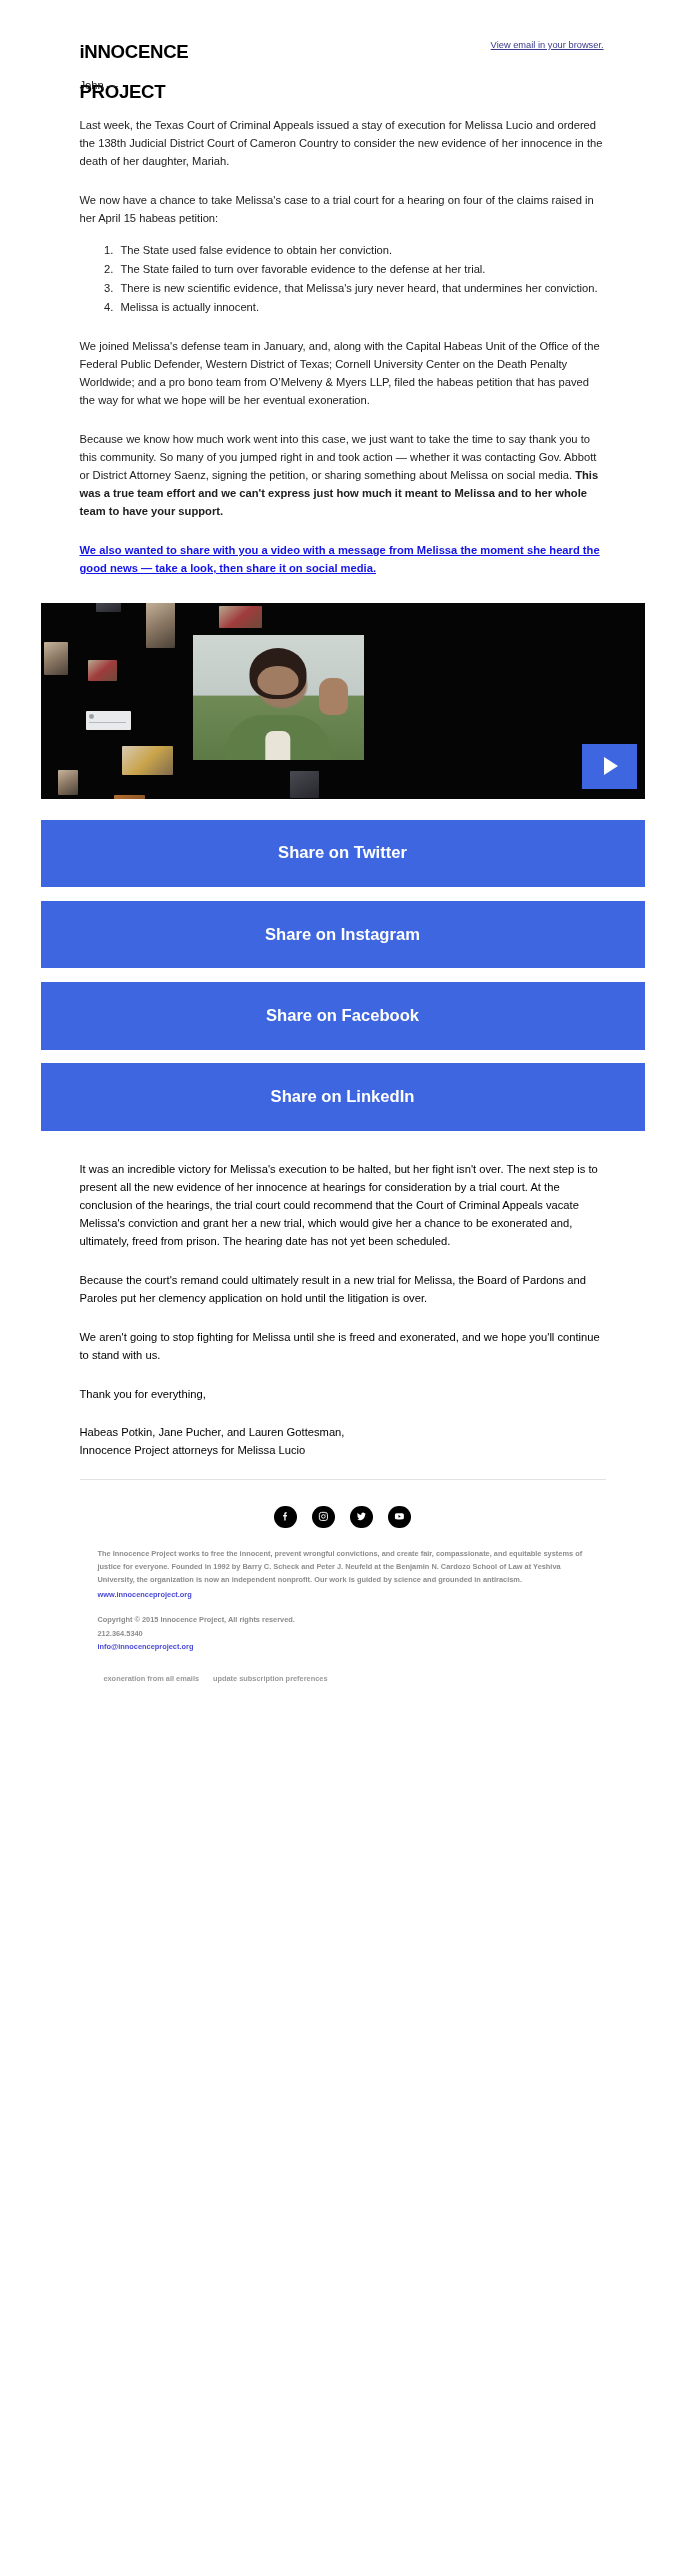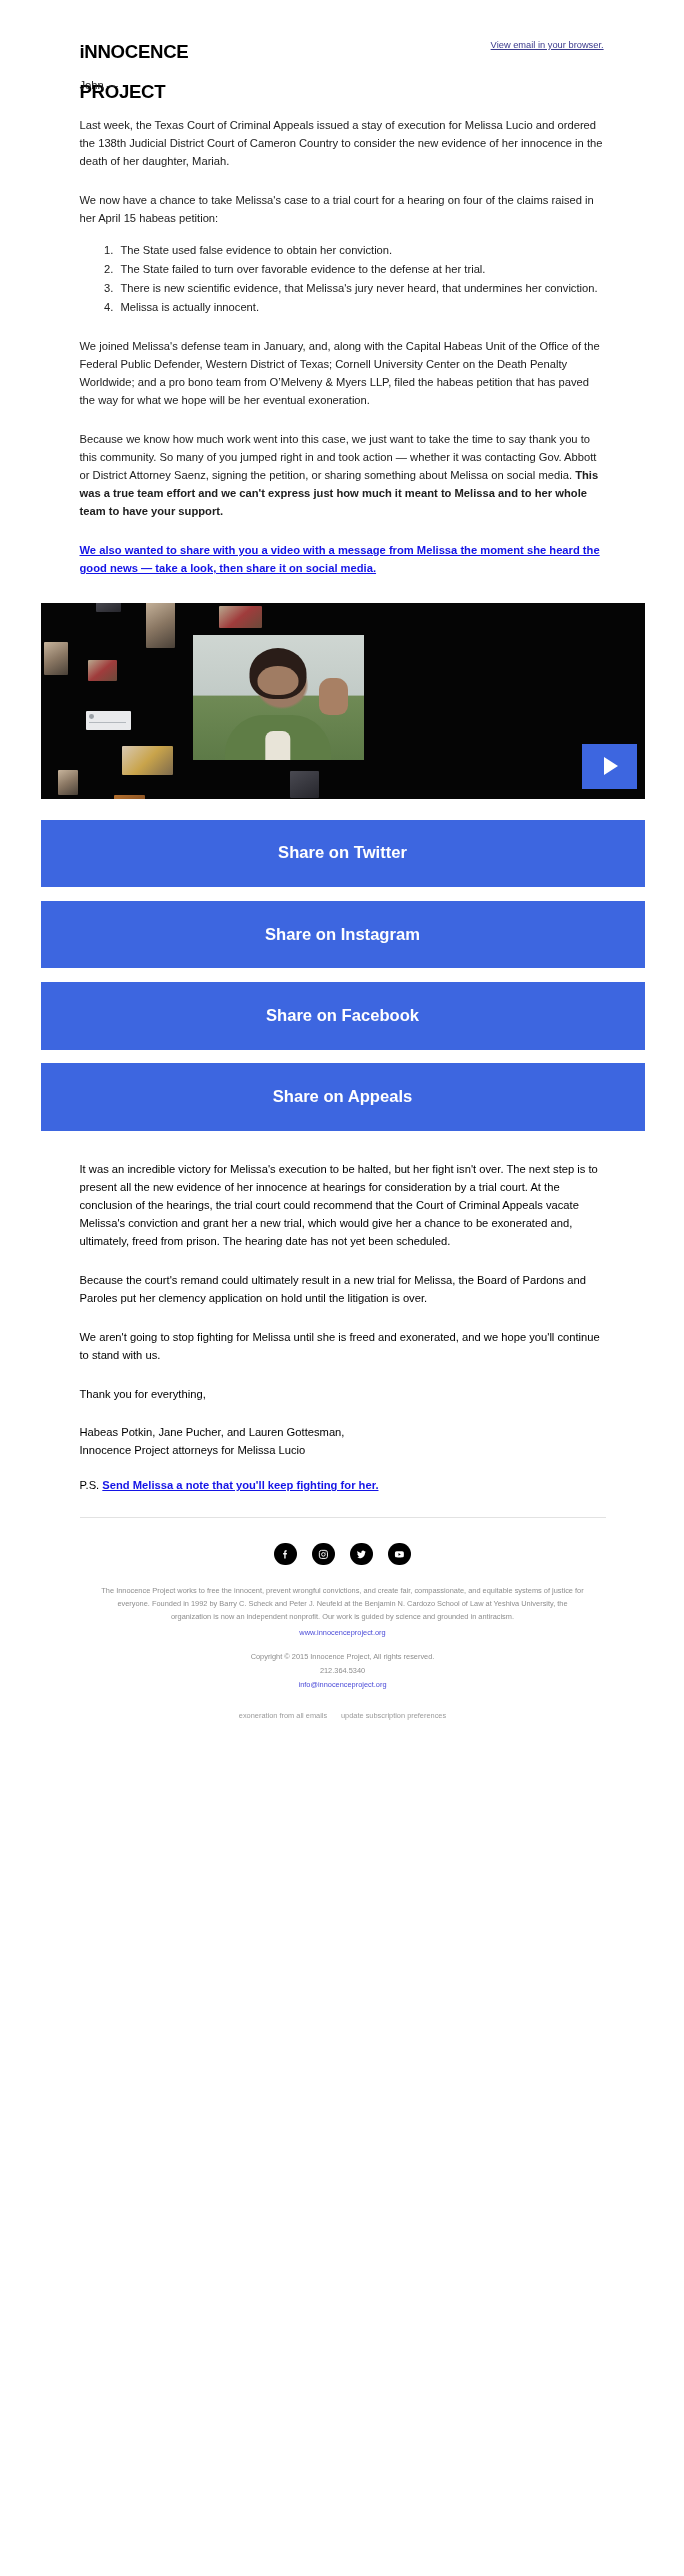--- a/index.html
+++ b/index.html
@@ -198,21 +198,21 @@
   .ps-line { margin: 0 0 25.4px 0; font-size: 11.2px; }
   .ps-label { font-weight: normal; }
 
   hr.divider {
     border: none;
     border-top: 1px solid #e2e2e2;
     margin: 7.8px 41px 0 41px;
   }
 
   
-  .footer { padding: 25.4px 59px 29px 59px; text-align: center; }
+  .footer { padding: 25.4px 59px 29px 59px; text-align: left; font-weight: bold; }
   .socials {
     display: flex;
     justify-content: center;
     gap: 15.6px;
     margin-bottom: 19.6px;
   }
   .soc {
     width: 22.5px; height: 22.5px;
     border-radius: 50%;
     background: #000000;
@@ -308,33 +308,32 @@
       <div class="play-btn">
         <div class="play-tri"></div>
       </div>
     </div>
   </div>
 
   <div class="share-stack">
     <a href="#" class="share-btn">Share on Twitter</a>
     <a href="#" class="share-btn">Share on Instagram</a>
     <a href="#" class="share-btn">Share on Facebook</a>
-    <a href="#" class="share-btn">Share on Appeals</a>
+    <a href="#" class="share-btn">Share on LinkedIn</a>
   </div>
 
   <div class="closing">
     <p class="para">It was an incredible victory for Melissa's execution to be halted, but her fight isn't over. The next step is to present all the new evidence of her innocence at hearings for consideration by a trial court. At the conclusion of the hearings, the trial court could recommend that the Court of Criminal Appeals vacate Melissa's conviction and grant her a new trial, which would give her a chance to be exonerated and, ultimately, freed from prison. The hearing date has not yet been scheduled.</p>
     <p class="para">Because the court's remand could ultimately result in a new trial for Melissa, the Board of Pardons and Paroles put her clemency application on hold until the litigation is over.</p>
     <p class="para">We aren't going to stop fighting for Melissa until she is freed and exonerated, and we hope you'll continue to stand with us.</p>
     <p class="para">Thank you for everything,</p>
     <p class="signature">
       <span>Habeas Potkin, Jane Pucher, and Lauren Gottesman,</span><br>
       <span>Innocence Project attorneys for Melissa Lucio</span>
     </p>
-    <p class="ps-line"><span class="ps-label">P.S. </span><a href="#" class="biglink">Send Melissa a note that you'll keep fighting for her.</a></p>
   </div>
 
   <hr class="divider">
 
   <div class="footer">
     <div class="socials">
       <a href="#" class="soc">
         <svg width="10.8" height="10.8" viewBox="0 0 24 24" fill="#fff">
             <path d="M15 3h-2.5C10.6 3 9.5 4.4 9.5 6.4V9H7v3h2.5v9h3v-9h2.6l.4-3h-3V6.9c0-.7.2-1.1 1.1-1.1H15V3z"></path>
           </svg>

